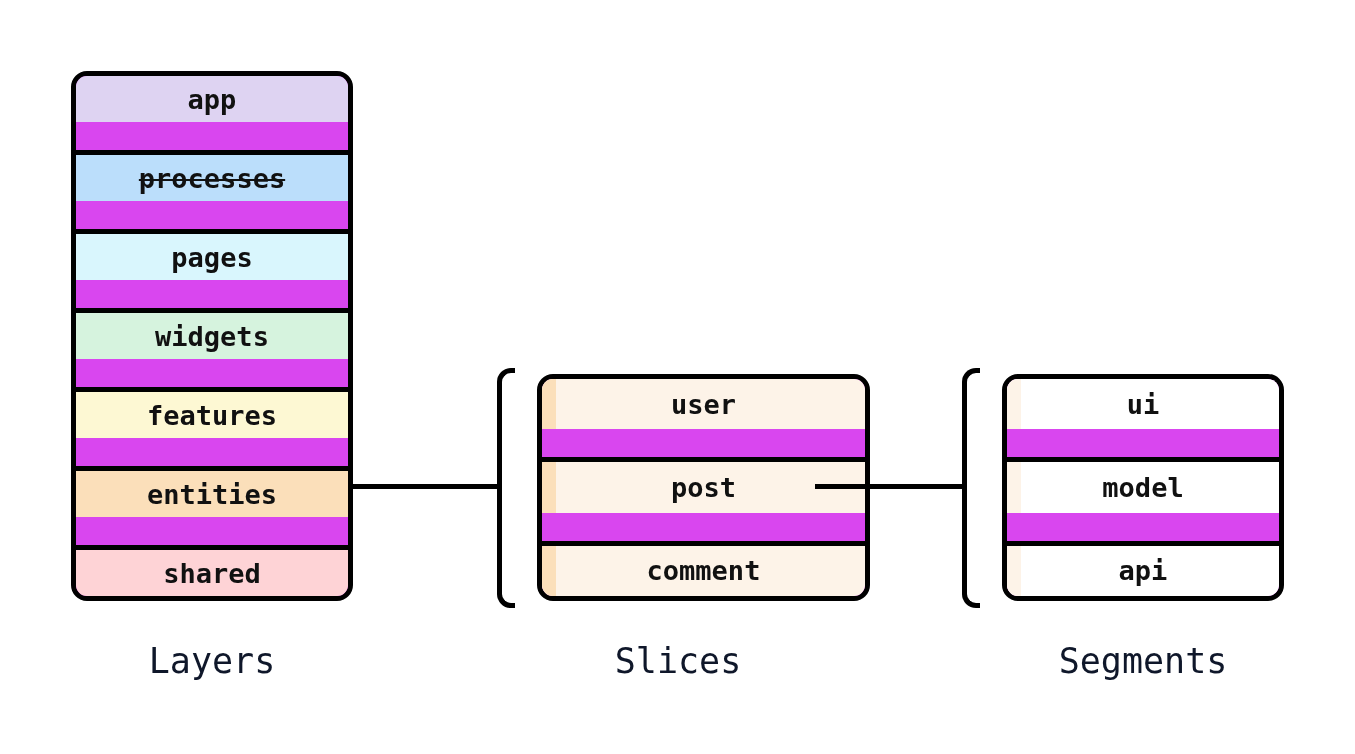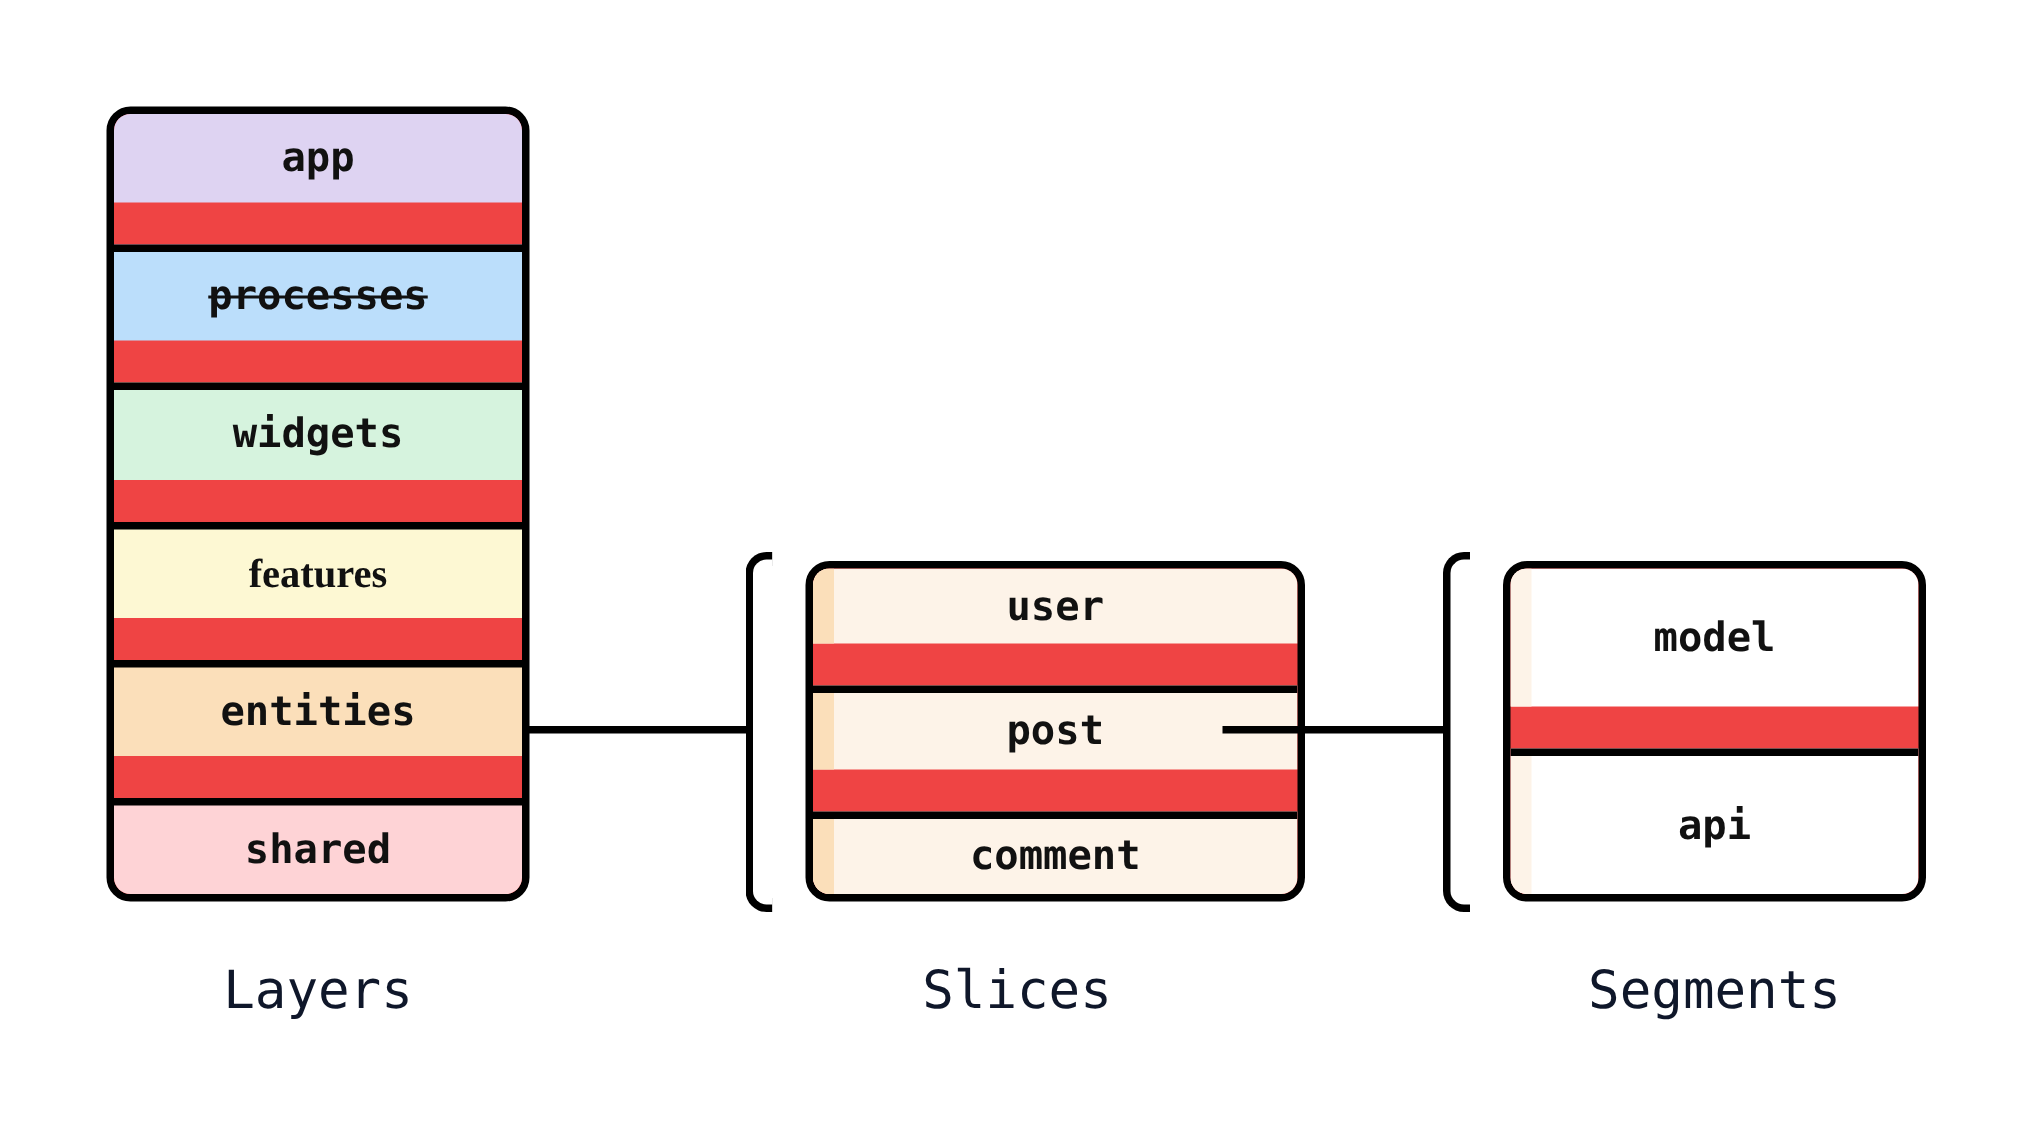--- a/index.html
+++ b/index.html
@@ -11,21 +11,21 @@
   }
   .canvas { position: relative; width: 1355px; height: 754px; background: #ffffff; }
 
   .stack {
     position: absolute;
     border: 5px solid #000;
     border-radius: 16px;
     overflow: hidden;
     display: flex;
     flex-direction: column;
-    background: #ef4444;
+    background: #d946ef;
     gap: 28px;
   }
   .layers-stack   { left: 71px;   top: 71px;  width: 282px; height: 530px; }
   .slices-stack   { left: 537px;  top: 374px; width: 333px; height: 227px; }
   .segments-stack { left: 1002px; top: 374px; width: 282px; height: 227px; }
 
   .row {
     flex: 1;
     position: relative;
     display: flex;
@@ -88,24 +88,27 @@
 
 <div class="canvas">
 
   <div class="stack layers-stack">
     <div class="row" style="background: rgb(222, 211, 242);">
       <span class="row-label">app</span>
     </div>
     <div class="row" style="background: rgb(187, 222, 251);">
       <span class="row-label strike">processes</span>
     </div>
+    <div class="row" style="background: rgb(217, 246, 253);">
+      <span class="row-label">pages</span>
+    </div>
     <div class="row" style="background: rgb(214, 243, 222);">
       <span class="row-label">widgets</span>
     </div>
-    <div class="row" style="background: rgb(253, 248, 211); font-family: Liberation Serif, serif;">
+    <div class="row" style="background: rgb(253, 248, 211);">
       <span class="row-label">features</span>
     </div>
     <div class="row" style="background: rgb(251, 223, 186);">
       <span class="row-label">entities</span>
     </div>
     <div class="row" style="background: rgb(254, 211, 214);">
       <span class="row-label">shared</span>
     </div>
   </div>
 
@@ -128,20 +131,24 @@
     </div>
   </div>
 
   <div class="connector connector-2"></div>
 
   <div class="bracket bracket-2"></div>
 
   <div class="stack segments-stack">
     <div class="row" style="background: rgb(255, 255, 255);">
       <span class="accent-strip" style="background: rgb(253, 243, 232);"></span>
+      <span class="row-label">ui</span>
+    </div>
+    <div class="row" style="background: rgb(255, 255, 255);">
+      <span class="accent-strip" style="background: rgb(253, 243, 232);"></span>
       <span class="row-label">model</span>
     </div>
     <div class="row" style="background: rgb(255, 255, 255); text-align: center;">
       <span class="accent-strip" style="background: rgb(253, 243, 232);"></span>
       <span class="row-label">api</span>
     </div>
   </div>
 
   <div class="caption caption-layers">Layers</div>
   <div class="caption caption-slices">Slices</div>

